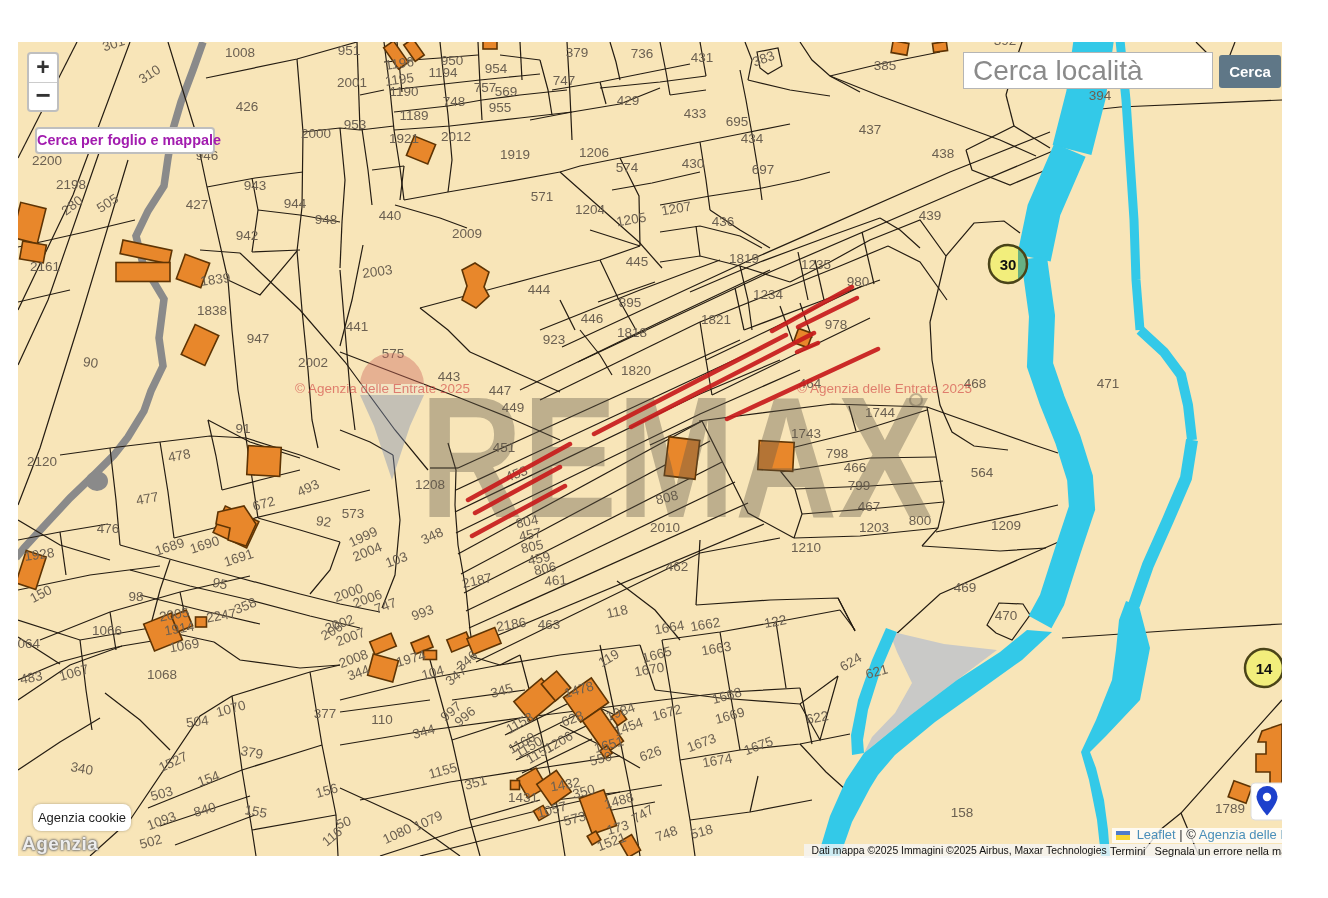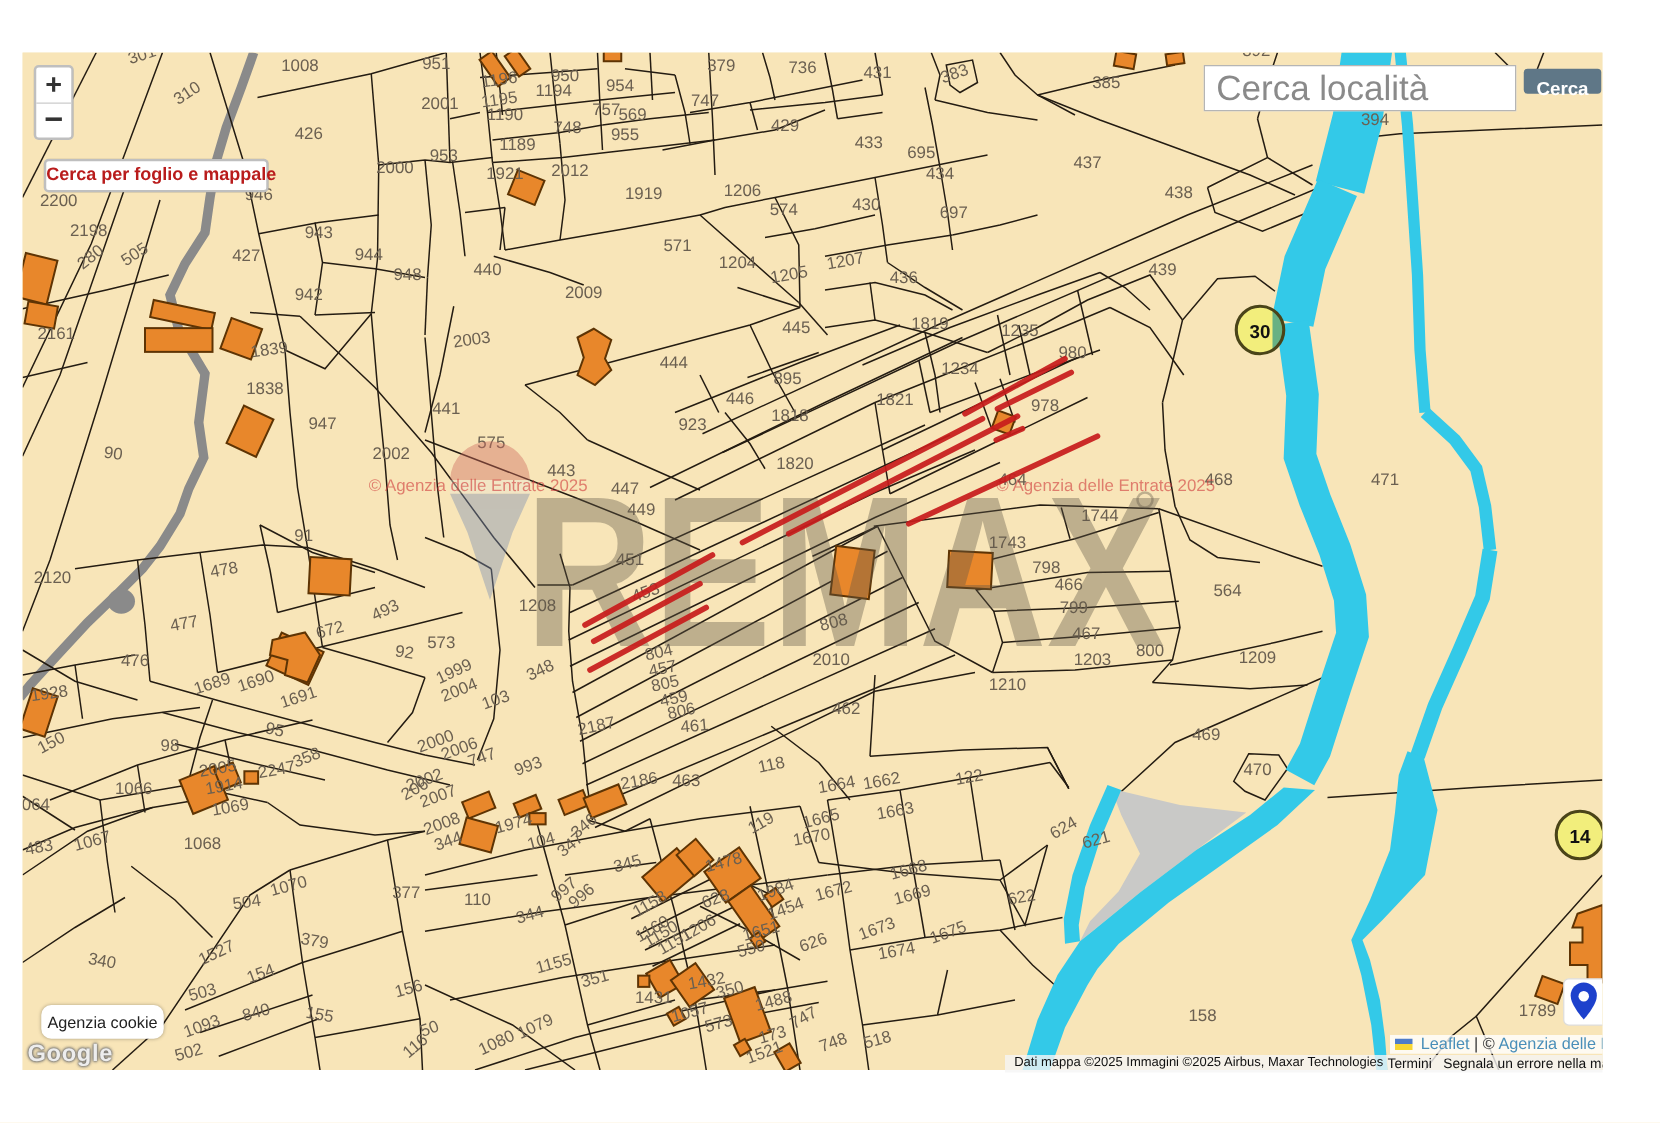--- a/index.html
+++ b/index.html
@@ -731,28 +731,28 @@
 <rect x="1251" y="783" width="40" height="37" rx="4" fill="#fff" stroke="#ddd"></rect>
 <path d="M1267,786 a10.5,10.5 0 0 1 10.5,10.5 c0,7.5 -10.5,19 -10.5,19 c0,0 -10.5,-11.5 -10.5,-19 a10.5,10.5 0 0 1 10.5,-10.5 Z" fill="#1d41cc"></path>
 <circle cx="1267" cy="797" r="4.2" fill="#fff"></circle>
 </svg></div>
 
 <div class="ctl" style="left:27px;top:52px;width:32px;height:60px;">
 <div style="height:29px;border-bottom:1px solid #ccc;text-align:center;font-size:23px;font-weight:bold;color:#333;line-height:26px;">+</div>
 <div style="height:29px;text-align:center;font-size:26px;font-weight:bold;color:#333;line-height:24px;">−</div>
   </div>
 
-<div class="ctl" style="left:35px;top:127px;width:180px;height:27px;font-size:14.4px;font-weight:bold;color:#b91c1c;text-align:center;line-height:23px;white-space:nowrap;">Cerca per foglio e mappale</div>
+<div class="ctl" style="left:35px;top:127px;width:180px;height:27px;font-size:14.4px;font-weight:bold;color:#a21caf;text-align:center;line-height:23px;white-space:nowrap;">Cerca per foglio e mappale</div>
 
 <div style="position:absolute;left:963px;top:52px;width:250px;height:37px;background:#fff;border:1px solid #b5b5b5;font-size:28px;color:#8a8a8a;line-height:35px;padding-left:9px;">Cerca località</div>
 
-<div style="position:absolute;left:1219px;top:55px;width:62px;height:20px;background:#5f7787;border-radius:3px;color:#fff;font-weight:bold;font-size:15px;text-align:center;line-height:33px;">Cerca</div>
+<div style="position:absolute;left:1219px;top:55px;width:62px;height:33px;background:#5f7787;border-radius:3px;color:#fff;font-weight:bold;font-size:15px;text-align:center;line-height:33px;">Cerca</div>
 
 <div style="position:absolute;left:33px;top:804px;width:98px;height:27px;background:#fff;border-radius:8px;box-shadow:0 0 3px rgba(0,0,0,0.3);font-size:13px;color:#222;text-align:center;line-height:27px;">Agenzia cookie</div>
 
-<div style="position:absolute;left:22px;top:833px;font-size:19px;font-weight:bold;color:#ededed;text-shadow:0 0 2px #777,0 0 2px #777,0 0 3px #666;letter-spacing:0.5px;">Google</div>
+<div style="position:absolute;left:22px;top:833px;font-size:19px;font-weight:bold;color:#ededed;text-shadow:0 0 2px #777,0 0 2px #777,0 0 3px #666;letter-spacing:0.5px;">Agenzia</div>
 
 <div style="position:absolute;left:804px;top:844px;width:306px;height:14px;background:rgba(245,245,245,0.8);font-size:10.4px;color:#111;line-height:14px;padding-left:4px;white-space:nowrap;overflow:hidden;text-align:center;">Dati mappa ©2025 Immagini ©2025 Airbus, Maxar Technologies</div>
 
 <div style="position:absolute;left:1110px;top:844px;width:172px;height:14px;background:rgba(245,245,245,0.8);font-size:11px;color:#111;line-height:14px;white-space:nowrap;overflow:hidden;">Termini&nbsp;&nbsp;&nbsp;Segnala un errore nella mapp</div>
 
 <div style="position:absolute;left:1112px;top:828px;width:170px;height:15px;background:rgba(255,255,255,0.8);font-size:13px;color:#333;line-height:14px;white-space:nowrap;overflow:hidden;padding-left:4px;">
 <span style="display:inline-block;width:14px;height:9px;background:linear-gradient(#4e7cc9 50%,#f7d632 50%);vertical-align:middle;margin-right:3px;"></span>
 <a style="color:#4a8fb9;text-decoration:none;">Leaflet</a> | © <a style="color:#4a8fb9;text-decoration:none;">Agenzia delle Entra</a></div>
 </body></html>

